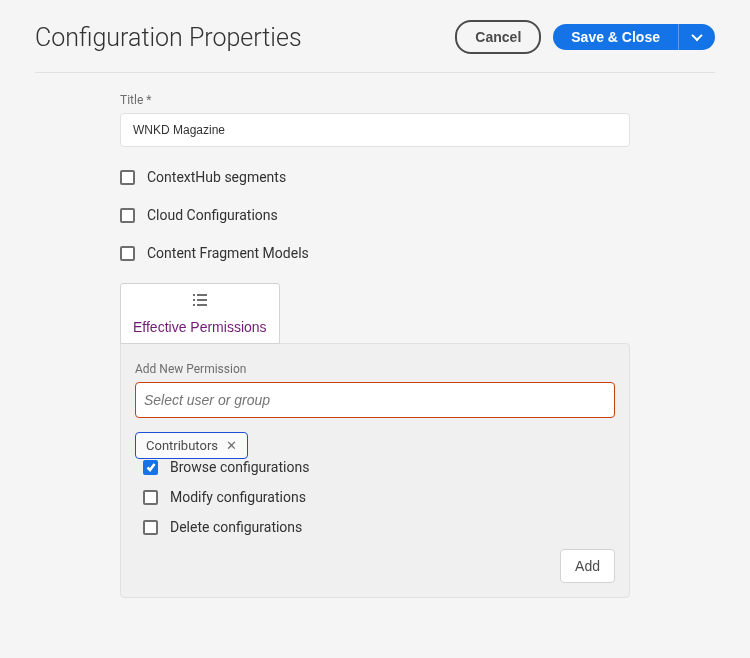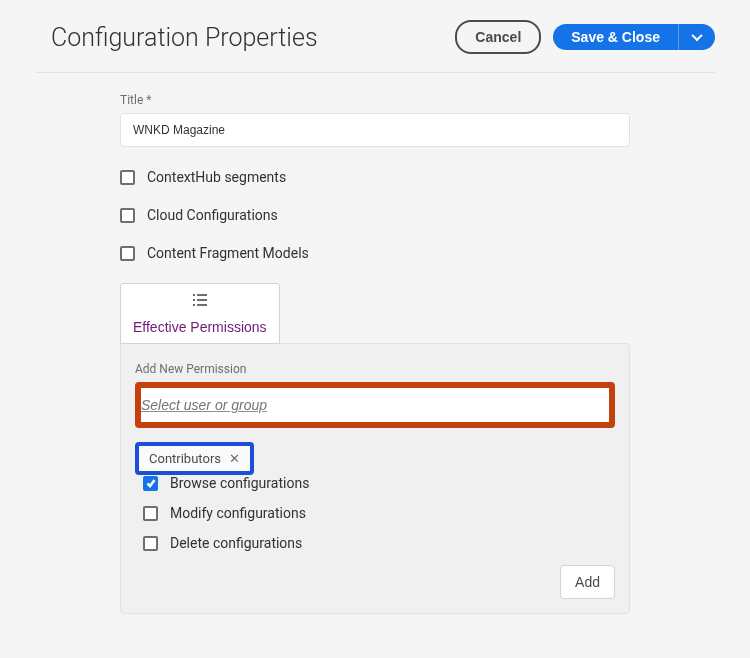--- a/index.html
+++ b/index.html
@@ -15,21 +15,20 @@
       display: flex;
       align-items: center;
       justify-content: space-between;
       padding-bottom: 18px;
       border-bottom: 1px solid #e1e1e1;
     }
     .page-title {
       font-size: 25px;
       font-weight: 300;
       color: #323232;
-      margin-left: 16px;
     }
     .header-actions {
       display: flex;
       gap: 12px;
       align-items: center;
     }
     .btn-cancel {
       background: #fff0;
       border: 2px solid #4b4b4b;
       color: #4b4b4b;
@@ -166,34 +165,33 @@
       margin-top: -1px;
     }
     .panel-label {
       font-size: 12px;
       color: #6e6e6e;
       margin-bottom: 6px;
       display: block;
     }
     .select-input {
       width: 480px;
-      padding: 9px 0;
-      border: 6px solid #c2410c;
+      padding: 9px 8px;
+      border: 1px solid #c2410c;
       border-radius: 4px;
       font-size: 14px;
       color: #8e8e8e;
       background: #fff;
       font-style: italic;
-      text-decoration: underline;
     }
     .tag {
       display: inline-flex;
       align-items: center;
       gap: 8px;
-      border: 4px solid #1d4ed8;
+      border: 1px solid #1d4ed8;
       background: #fafafa;
       padding: 5px 10px;
       border-radius: 4px;
       font-size: 13px;
       color: #4b4b4b;
       margin-top: 14px;
     }
     .tag-x {
       color: #6e6e6e;
       cursor: pointer;

